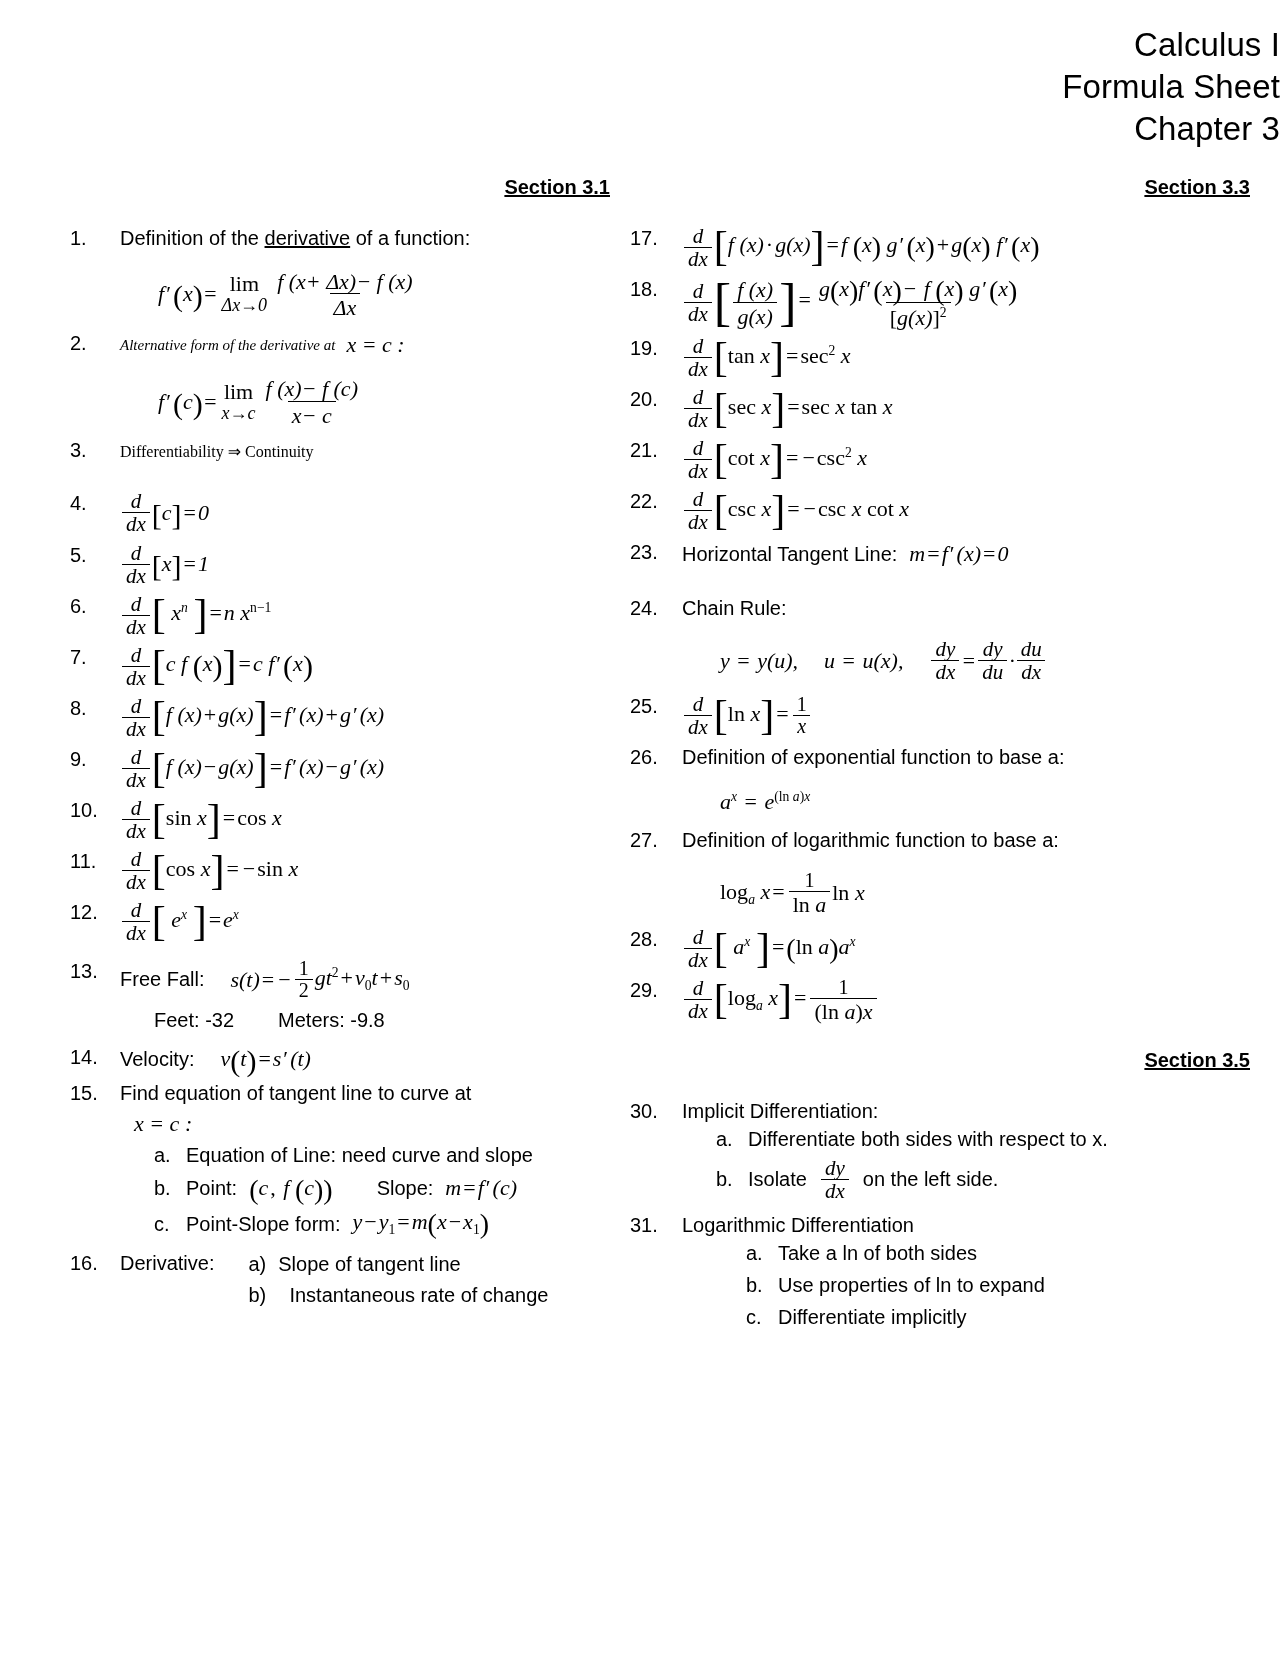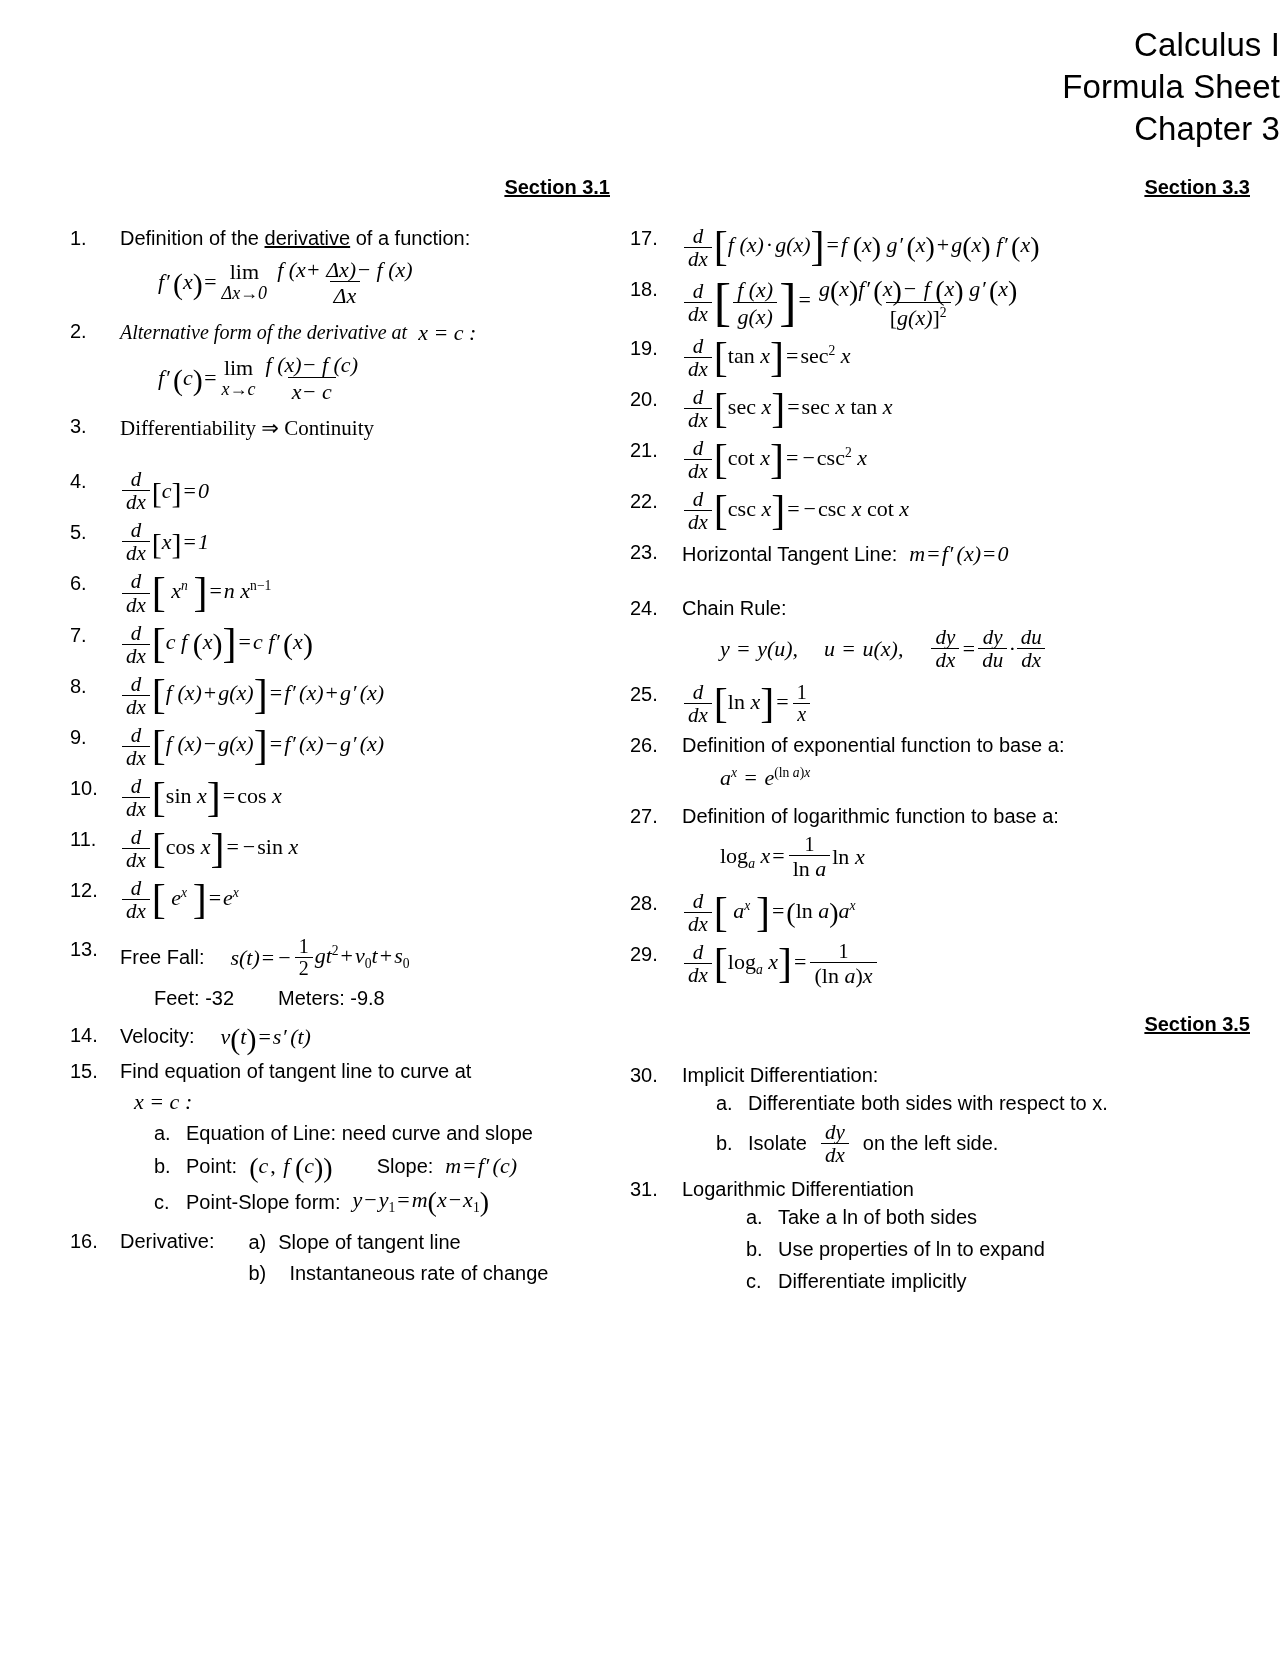--- a/index.html
+++ b/index.html
@@ -73,21 +73,21 @@
     font-style: italic;
     font-size: 22px;
     white-space: nowrap;
     vertical-align: middle;
   }
   .m .up { font-style: normal; }
   .m .op { font-style: normal; padding: 0 2px; }
   .m .fnop { font-style: normal; }
 
   .eqline {
-    margin: 4px 0 4px 0;
+    margin: 16px 0 4px 0;
     display: flex;
     align-items: center;
     flex-wrap: wrap;
   }
   .eq-indent { padding-left: 38px; }
 
   
   .frac {
     display: inline-flex;
     flex-direction: column;
@@ -184,41 +184,41 @@
             <span class="n"><span class="m">f (x+ Δx)− f (x)</span></span>
             <span class="d"><span class="m">Δx</span></span>
           </span>
         </div>
       </div>
     </div>
 
     <div class="item">
       <div class="num w-l">2.</div>
       <div class="body">
-        <span class="m" style="font-size:20px">Alternative form of the derivative at</span>
+        <span class="m" style="font-size:15px">Alternative form of the derivative at</span>
         <span class="m">&nbsp;x = c :</span>
         <div class="eqline eq-indent">
           <span class="m">f<span class="op">′</span><span class="brk">(</span>c<span class="brk">)</span></span>
           <span class="m op">=</span>
           <span class="limop">
               <span class="lim">lim</span>
               <span class="sub">x→c</span>
             </span>
           <span class="frac">
             <span class="n"><span class="m">f (x)− f (c)</span></span>
             <span class="d"><span class="m">x− c</span></span>
           </span>
         </div>
       </div>
     </div>
 
     <div class="item">
       <div class="num w-l">3.</div>
       <div class="body">
-        <span class="m" style="font-style:normal;font-size:21px">Differentiability ⇒ Continuity</span>
+        <span class="m" style="font-style:normal;font-size:16px">Differentiability ⇒ Continuity</span>
       </div>
     </div>
 
     <div class="spacer-20"></div>
 
 
     <div class="item">
       <div class="num w-l">4.</div>
       <div class="body">
         <span class="inline-eq">

